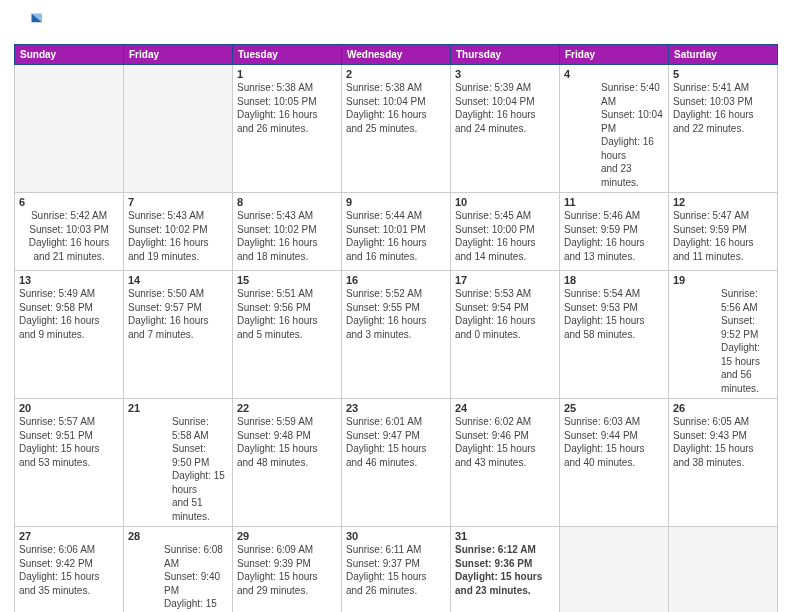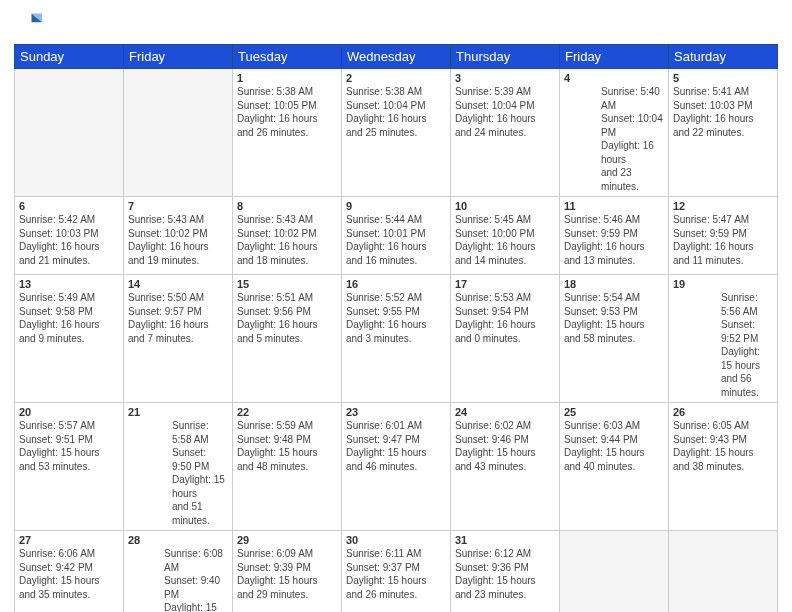--- a/index.html
+++ b/index.html
@@ -58,24 +58,24 @@
     .subtitle {
       font-size: 13px;
       color: #555;
     }
     .calendar {
       width: 100%;
       border-collapse: collapse;
       border: 1px solid #ccc;
     }
     .calendar th {
-      background: #1d4ed8;
+      background: #a21caf;
       color: #fff;
-      font-size: 13px;
-      font-weight: normal;
+      font-size: 10px;
+      font-weight: bold;
       padding: 4px 5px;
       text-align: left;
       border: 1px solid #1a4d8f;
     }
     .calendar td {
       width: 14.28%;
       vertical-align: top;
       padding: 3px 4px;
       border: 1px solid #ccc;
       background: #fff;
@@ -168,21 +168,21 @@
             <span class="day-number">5</span>
             <div class="day-info" style="white-space: pre-line;">Sunrise: 5:41 AM
 Sunset: 10:03 PM
 Daylight: 16 hours
 and 22 minutes.</div>
           </td>
         </tr>
         <tr>
           <td>
             <span class="day-number">6</span>
-            <div class="day-info" style="white-space: pre-line;">Sunrise: 5:42 AM
+            <div class="day-info" style="white-space: pre-line; text-align: center;">Sunrise: 5:42 AM
 Sunset: 10:03 PM
 Daylight: 16 hours
 and 21 minutes.</div>
           </td>
           <td>
             <span class="day-number">7</span>
             <div class="day-info" style="white-space: pre-line;">Sunrise: 5:43 AM
 Sunset: 10:02 PM
 Daylight: 16 hours
 and 19 minutes.</div>
@@ -349,21 +349,21 @@
           </td>
           <td>
             <span class="day-number">30</span>
             <div class="day-info" style="white-space: pre-line;">Sunrise: 6:11 AM
 Sunset: 9:37 PM
 Daylight: 15 hours
 and 26 minutes.</div>
           </td>
           <td>
             <span class="day-number">31</span>
-            <div class="day-info" style="white-space: pre-line;">Sunrise: 6:12 AM
+            <div class="day-info" style="white-space: pre-line; font-weight: bold;">Sunrise: 6:12 AM
 Sunset: 9:36 PM
 Daylight: 15 hours
 and 23 minutes.</div>
           </td>
           <td class="empty"></td>
           <td class="empty"></td>
         </tr>
       </tbody>
   </table>
 </div>

